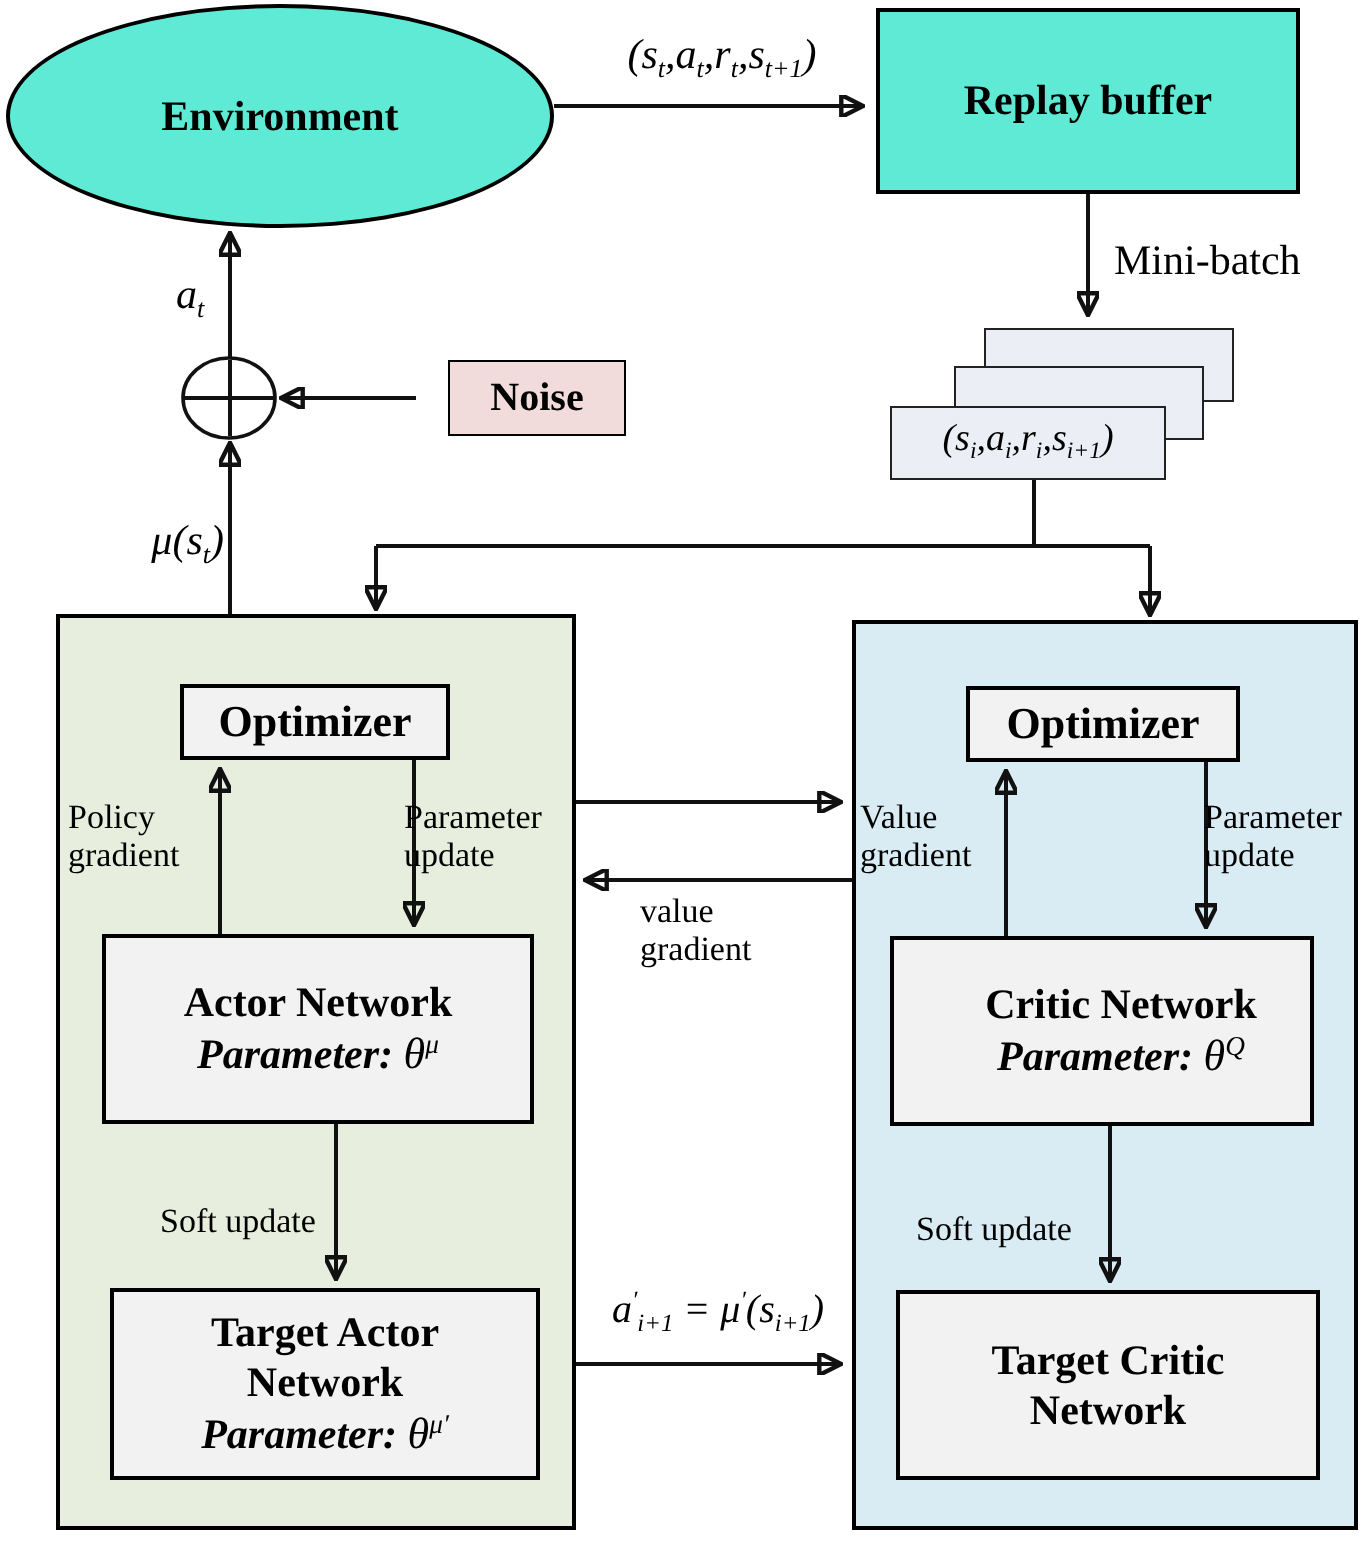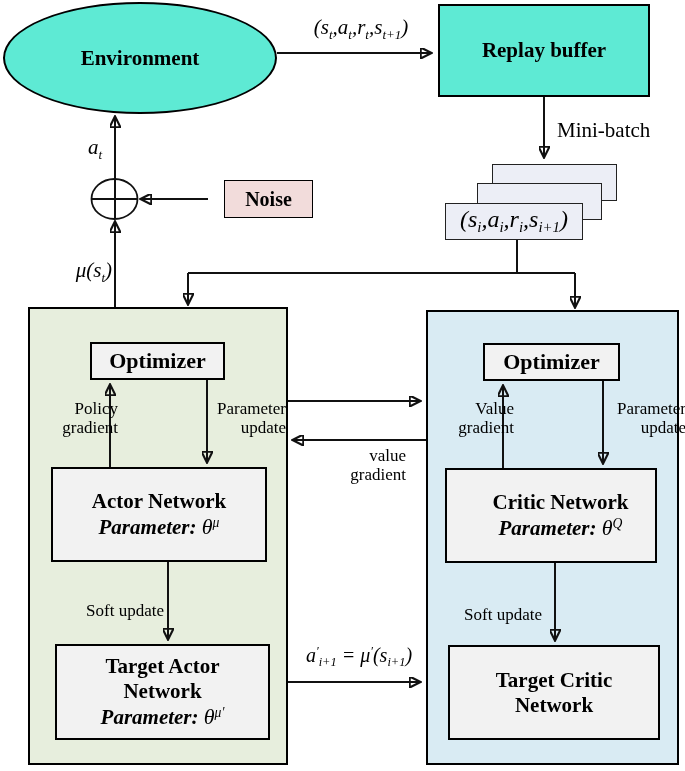--- a/index.html
+++ b/index.html
@@ -22,21 +22,21 @@
   .gray{background:#5eead4;}
   .pink{background:#f2dcdb;border-width:1.5px;}
   .lightbox{background:#f2f2f2;}
   .ellipse{border-radius:50%;}
   .card{background:#eceef6;border:1.5px solid #222;z-index:3;
         display:flex;align-items:center;justify-content:center;}
   .b20{font-weight:bold;font-size:20px;}
   .b21{font-weight:bold;font-size:21px;}
   .b22{font-weight:bold;font-size:22px;}
   .lbl{z-index:3;line-height:1.12;}
-  .small{font-size:17px;text-align:right;}
+  .small{font-size:17px;text-align:left;}
   .ctr{text-align:center;}
   .math{font-style:italic;}
   .math .msub{font-size:0.62em;font-style:italic;vertical-align:-0.35em;letter-spacing:0;}
   .math .msup{font-size:0.62em;font-style:italic;vertical-align:0.55em;}
   .paramline{font-size:21px;white-space:nowrap;}
   .paramline b{font-weight:bold;font-style:italic;}
   .paramline .math{font-size:22px;}
   .netbox{flex-direction:column;line-height:1.18;}
 </style>
 </head>
@@ -92,21 +92,21 @@
     <span>Noise</span>
   </div>
 
   <div class="abs lbl math" style="left:88px;top:136px;font-size:21px;">a<span class="msub">t</span></div>
 
   <div class="abs lbl math" style="left:46px;top:259px;width:66px;text-align:right;font-size:21px;">μ(s<span class="msub">t</span>)</div>
 
   <div class="abs card" style="left:492px;top:164px;width:125px;height:37px;"></div>
   <div class="abs card" style="left:477px;top:183px;width:125px;height:37px;"></div>
   <div class="abs card" style="left:445px;top:203px;width:138px;height:37px;">
-    <span class="math" style="font-size:24px;">(s<span class="msub">i</span>,a<span class="msub">i</span>,r<span class="msub">i</span>,s<span class="msub">i+1</span>)</span>
+    <span class="math" style="font-size:19px;">(s<span class="msub">i</span>,a<span class="msub">i</span>,r<span class="msub">i</span>,s<span class="msub">i+1</span>)</span>
   </div>
 
   <div class="abs lbl small" style="left:320px;top:446px;width:86px;">
     <span>value</span><br>
     <span>gradient</span>
   </div>
   <div class="abs lbl math ctr" style="left:284px;top:644px;width:150px;font-size:20px;">a<span class="msup">′</span><span class="msub">i+1</span> = μ<span class="msup">′</span>(s<span class="msub">i+1</span>)</div>
 
   <div class="abs node lightbox b22" style="left:90px;top:342px;width:135px;height:38px;">
     <span>Optimizer</span>

